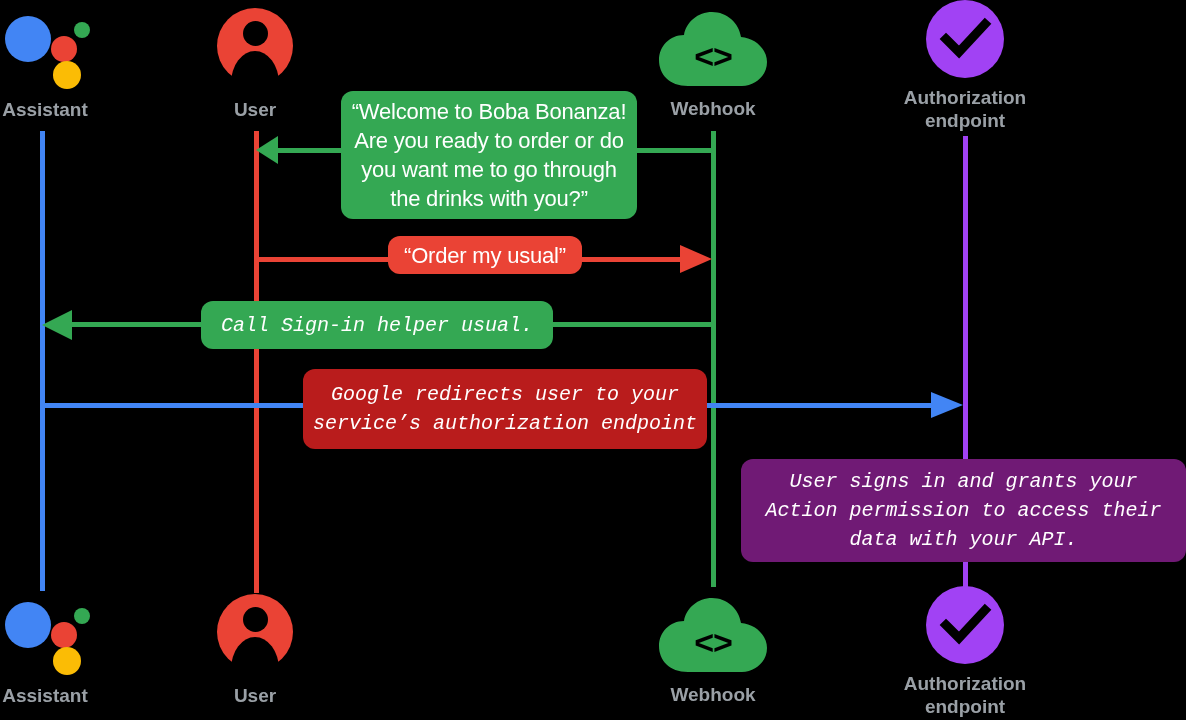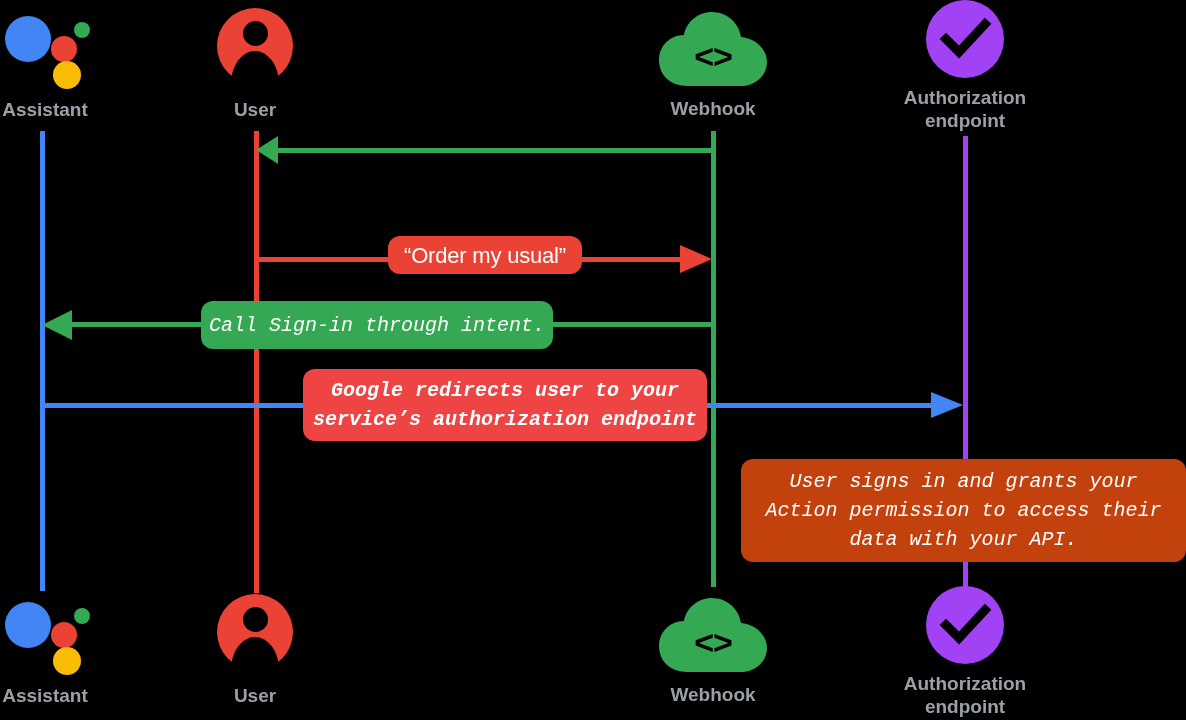--- a/index.html
+++ b/index.html
@@ -155,35 +155,39 @@
     <div class="disc"></div>
     <svg viewBox="0 0 78 78" style="position:absolute;left:0;top:0;width:78px;height:78px;">
       <path d="M20 39 L33 52 L59 24" stroke="#000000" stroke-width="9" fill="none" stroke-linecap="square"></path>
     </svg>
   </div>
   <div class="actor-label" style="left:885px; top:86px; width:160px;">Authorization
 endpoint</div>
 
   <div class="hline" style="left:270px; top:148px; width:445px; background:#34a853;"></div>
   <div class="arrowhead" style="left:256px; top:136px; border-top:14px solid transparent; border-bottom:14px solid transparent; border-right:22px solid #34a853;"></div>
+  <div class="msgbox msg-sans" style="left:341px; top:91px; width:296px; height:128px; background:#34a853;">“Welcome to Boba Bonanza!
+Are you ready to order or do
+you want me to go through
+the drinks with you?”</div>
 
   <div class="hline" style="left:256px; top:257px; width:435px; background:#ea4335;"></div>
   <div class="arrowhead" style="left:680px; top:245px; border-top:14px solid transparent; border-bottom:14px solid transparent; border-left:32px solid #ea4335;"></div>
   <div class="msgbox msg-sans" style="left:388px; top:236px; width:194px; height:38px; background:#ea4335;">“Order my usual”</div>
 
   <div class="hline" style="left:70px; top:322px; width:645px; background:#34a853;"></div>
   <div class="arrowhead" style="left:42px; top:310px; border-top:15px solid transparent; border-bottom:15px solid transparent; border-right:30px solid #34a853;"></div>
-  <div class="msgbox msg-mono" style="left:201px; top:301px; width:352px; height:48px; background:#34a853;">Call Sign-in through intent.</div>
+  <div class="msgbox msg-mono" style="left:201px; top:301px; width:352px; height:48px; background:#34a853;">Call Sign-in helper usual.</div>
 
   <div class="hline" style="left:40px; top:403px; width:895px; background:#4285f4;"></div>
   <div class="arrowhead" style="left:931px; top:392px; border-top:13px solid transparent; border-bottom:13px solid transparent; border-left:32px solid #4285f4;"></div>
-  <div class="msgbox msg-mono" style="left:303px; top:369px; width:404px; height:72px; background:#ef4444;font-weight:bold;">Google redirects user to your
+  <div class="msgbox msg-mono" style="left:303px; top:369px; width:404px; height:80px; background:#b91c1c;">Google redirects user to your
 service’s authorization endpoint</div>
 
-  <div class="msgbox msg-mono" style="left:741px; top:459px; width:445px; height:103px; background:#c2410c;">User signs in and grants your
+  <div class="msgbox msg-mono" style="left:741px; top:459px; width:445px; height:103px; background:#701a75;">User signs in and grants your
 Action permission to access their
 data with your API.</div>
 
   <div class="assistant-icon" style="left:5px; top:594px; width:90px; height:90px;">
     <i class="a-blue"></i>
     <i class="a-red"></i>
     <i class="a-green"></i>
     <i class="a-yellow"></i>
   </div>
   <div class="actor-label" style="left:0px; top:684px; width:90px;">Assistant</div>

